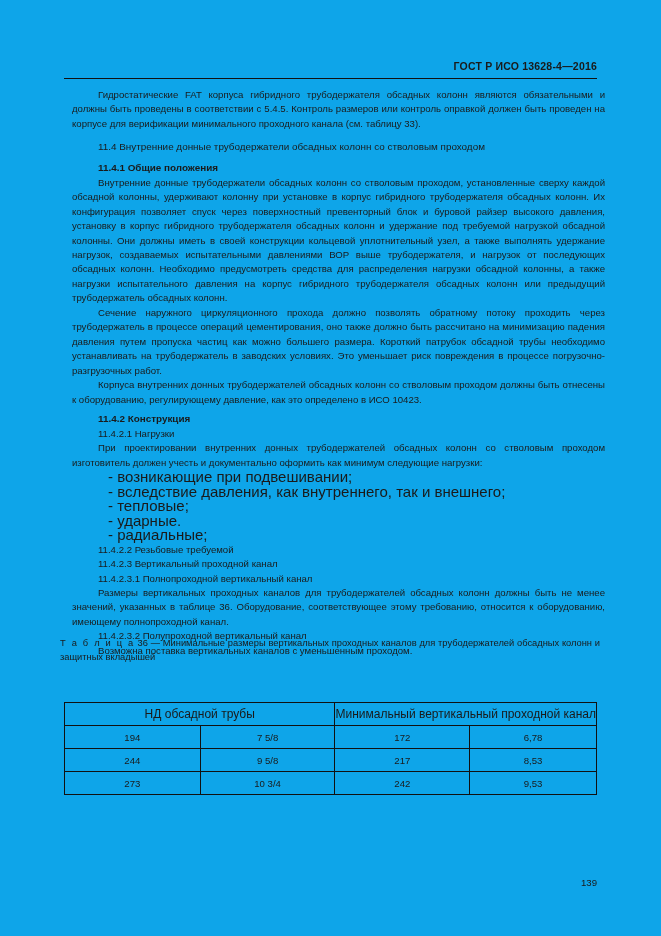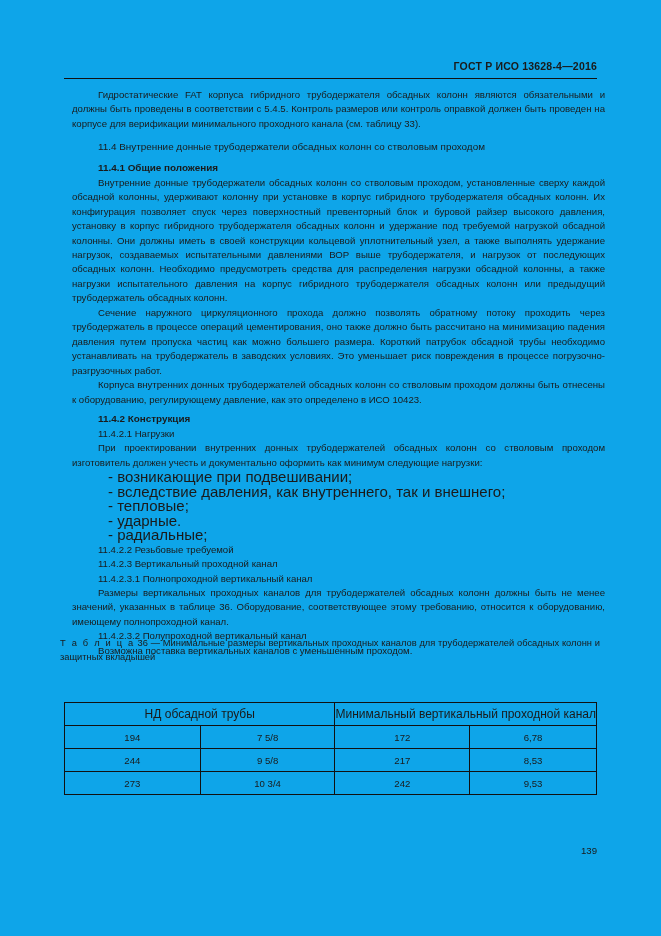--- a/index.html
+++ b/index.html
@@ -124,21 +124,21 @@
     height: 22px;
     font-size: 9.6px;
   }
   table.data col.c1 { width: 136px; }
   table.data col.c2 { width: 135px; }
   table.data col.c3 { width: 135px; }
   table.data col.c4 { width: 127px; }
   .page-number {
     position: absolute;
     right: 64px;
-    top: 845px;
+    top: 877px;
     font-size: 9.6px;
   }
 </style>
 </head>
 <body>
 
 <div class="page">
 
   <div class="doc-code">ГОСТ Р ИСО 13628-4—2016</div>
   <div class="header-rule"></div>

